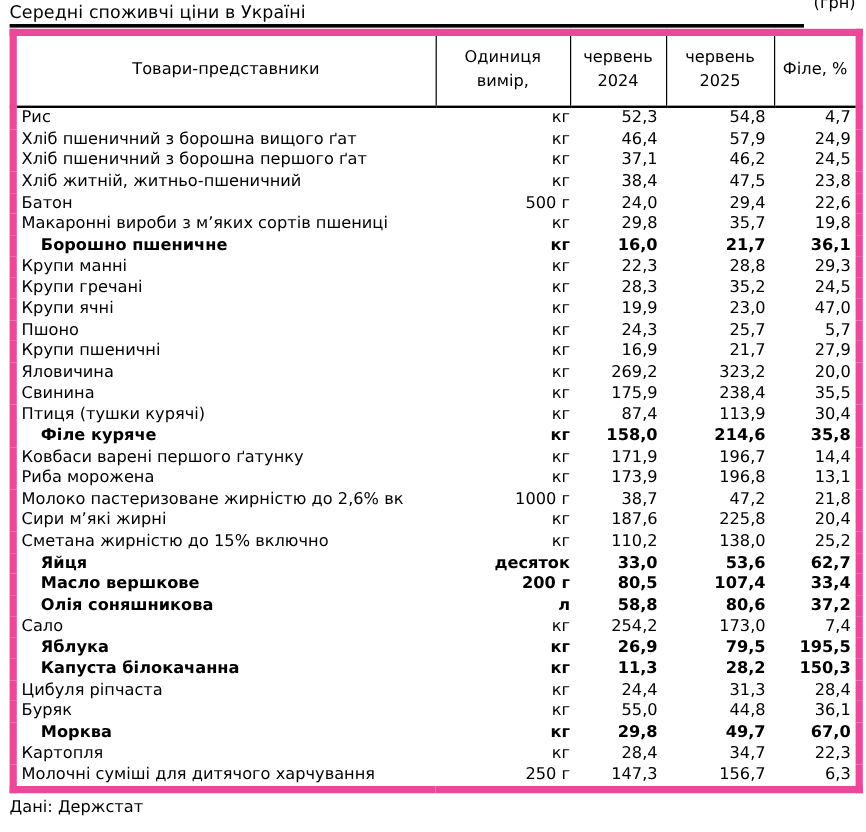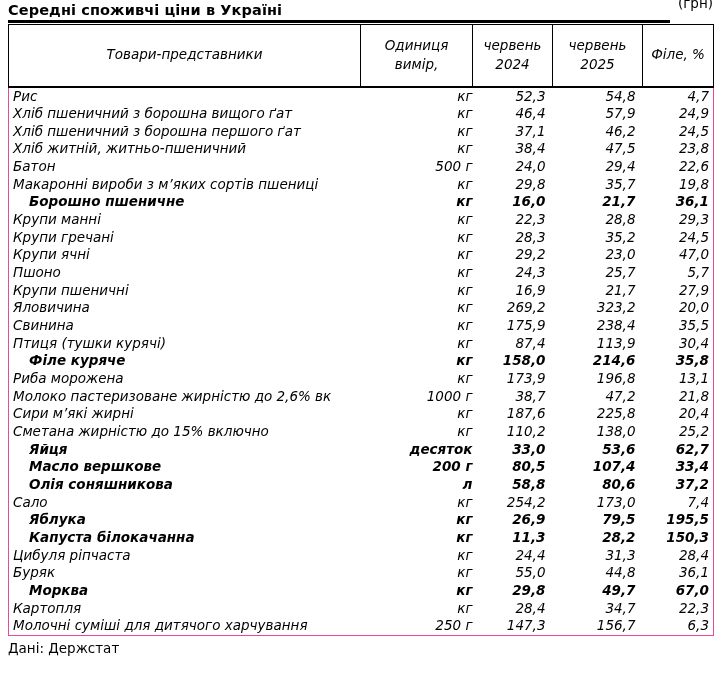--- a/index.html
+++ b/index.html
@@ -15,37 +15,36 @@
     align-items: flex-end;
     margin: 0 9px 0 8px;
     height: 23px;
   }
   .title-area {
     flex: 1;
     border-bottom: 3px solid #000;
     padding-bottom: 1px;
   }
   .page-title {
-    font-weight: bold;
+    font-weight: normal;
     font-size: 14.5px;
     letter-spacing: 0.1px;
   }
   .grn-label {
     font-size: 13.5px;
     padding-left: 8px;
     padding-bottom: 12px;
     white-space: nowrap;
   }
   table.prices {
     width: 705px;
     margin: 1px 8px 0 8px;
     border-collapse: collapse;
     table-layout: fixed;
-    border: 1px solid #ec4899;
-    font-style: italic;
+    border: 6px solid #ec4899;
   }
   col.c-name   { width: 352px; }
   col.c-unit   { width: 112px; }
   col.c-y2024  { width: 80px;  }
   col.c-y2025  { width: 90px;  }
   col.c-change { width: 71px;  }
   thead th {
     border: 1px solid #000;
     border-bottom: 2px solid #000;
     font-weight: normal;
@@ -165,21 +164,21 @@
       <tr>
         <td class="td-name">Крупи гречані</td>
         <td class="td-unit">кг</td>
         <td class="td-num">28,3</td>
         <td class="td-num">35,2</td>
         <td class="td-num last">24,5</td>
       </tr>
       <tr>
         <td class="td-name">Крупи ячні</td>
         <td class="td-unit">кг</td>
-        <td class="td-num">29,2</td>
+        <td class="td-num">19,9</td>
         <td class="td-num">23,0</td>
         <td class="td-num last">47,0</td>
       </tr>
       <tr>
         <td class="td-name">Пшоно</td>
         <td class="td-unit">кг</td>
         <td class="td-num">24,3</td>
         <td class="td-num">25,7</td>
         <td class="td-num last">5,7</td>
       </tr>
@@ -210,20 +209,27 @@
         <td class="td-num">87,4</td>
         <td class="td-num">113,9</td>
         <td class="td-num last">30,4</td>
       </tr>
       <tr class="bold">
         <td class="td-name">Філе куряче</td>
         <td class="td-unit">кг</td>
         <td class="td-num">158,0</td>
         <td class="td-num">214,6</td>
         <td class="td-num last">35,8</td>
+      </tr>
+      <tr>
+        <td class="td-name">Ковбаси варені першого ґатунку</td>
+        <td class="td-unit">кг</td>
+        <td class="td-num">171,9</td>
+        <td class="td-num">196,7</td>
+        <td class="td-num last">14,4</td>
       </tr>
       <tr>
         <td class="td-name">Риба морожена</td>
         <td class="td-unit">кг</td>
         <td class="td-num">173,9</td>
         <td class="td-num">196,8</td>
         <td class="td-num last">13,1</td>
       </tr>
       <tr>
         <td class="td-name">Молоко пастеризоване жирністю до 2,6% вк</td>

